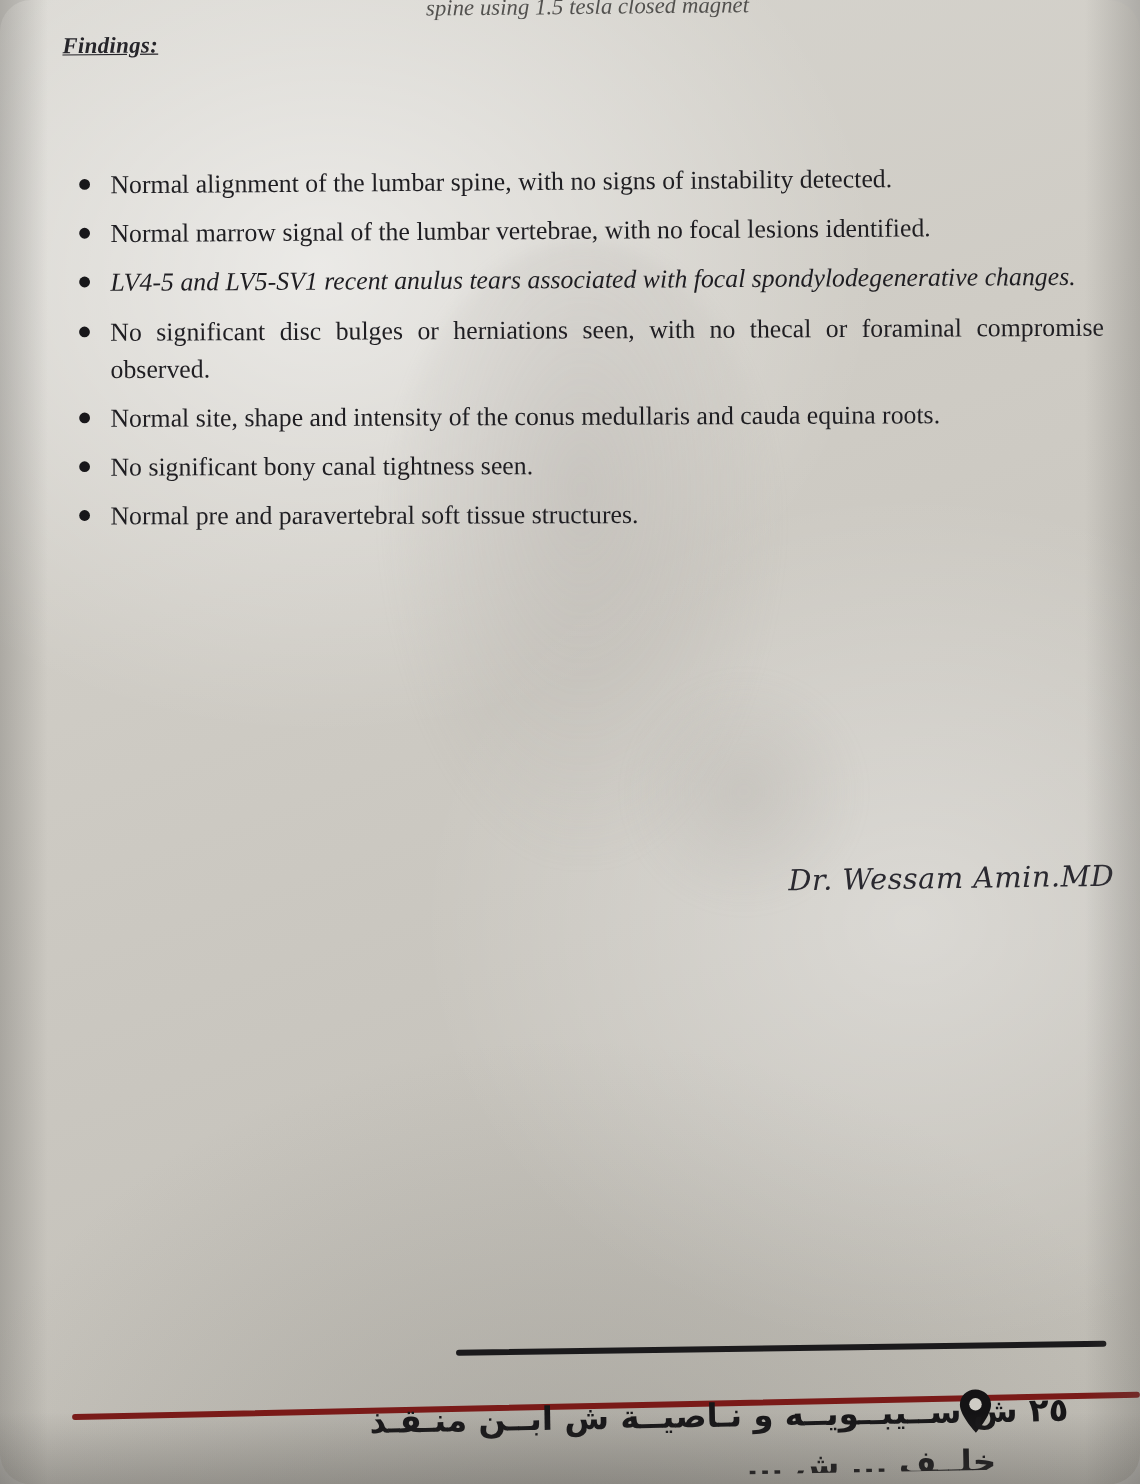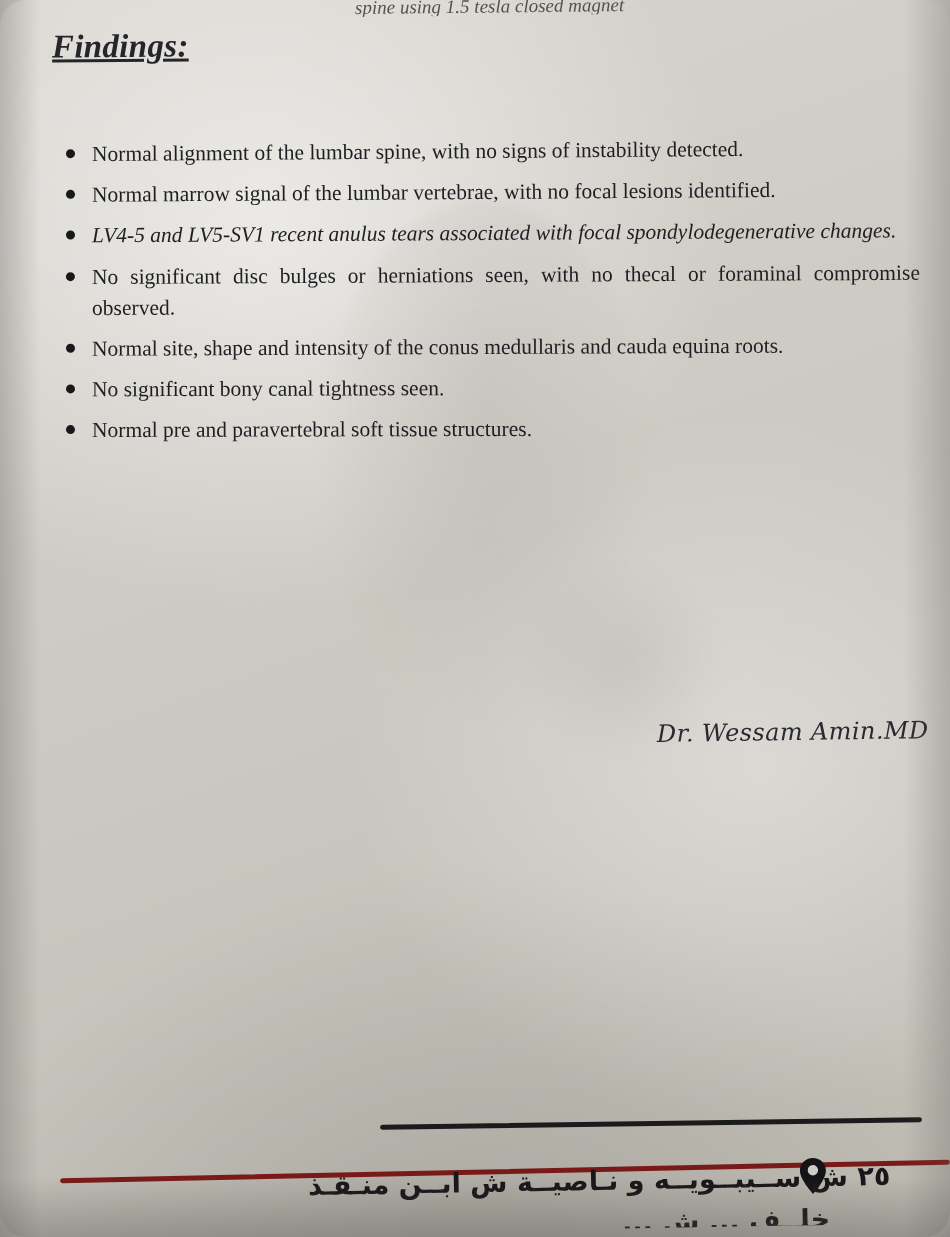--- a/index.html
+++ b/index.html
@@ -71,21 +71,21 @@
     overflow: hidden;
     height: 20px;
     opacity: 0.85;
     transform: rotate(-0.6deg);
   }
 
   .heading {
     position: absolute;
     top: 28px;
     left: 52px;
-    font-size: 33px;
+    font-size: 19px;
     font-weight: bold;
     font-style: italic;
     text-decoration: underline;
     color: #26252a;
     letter-spacing: 0.3px;
     transform: rotate(-0.5deg);
   }
 
   ul.findings {
     list-style: none;

